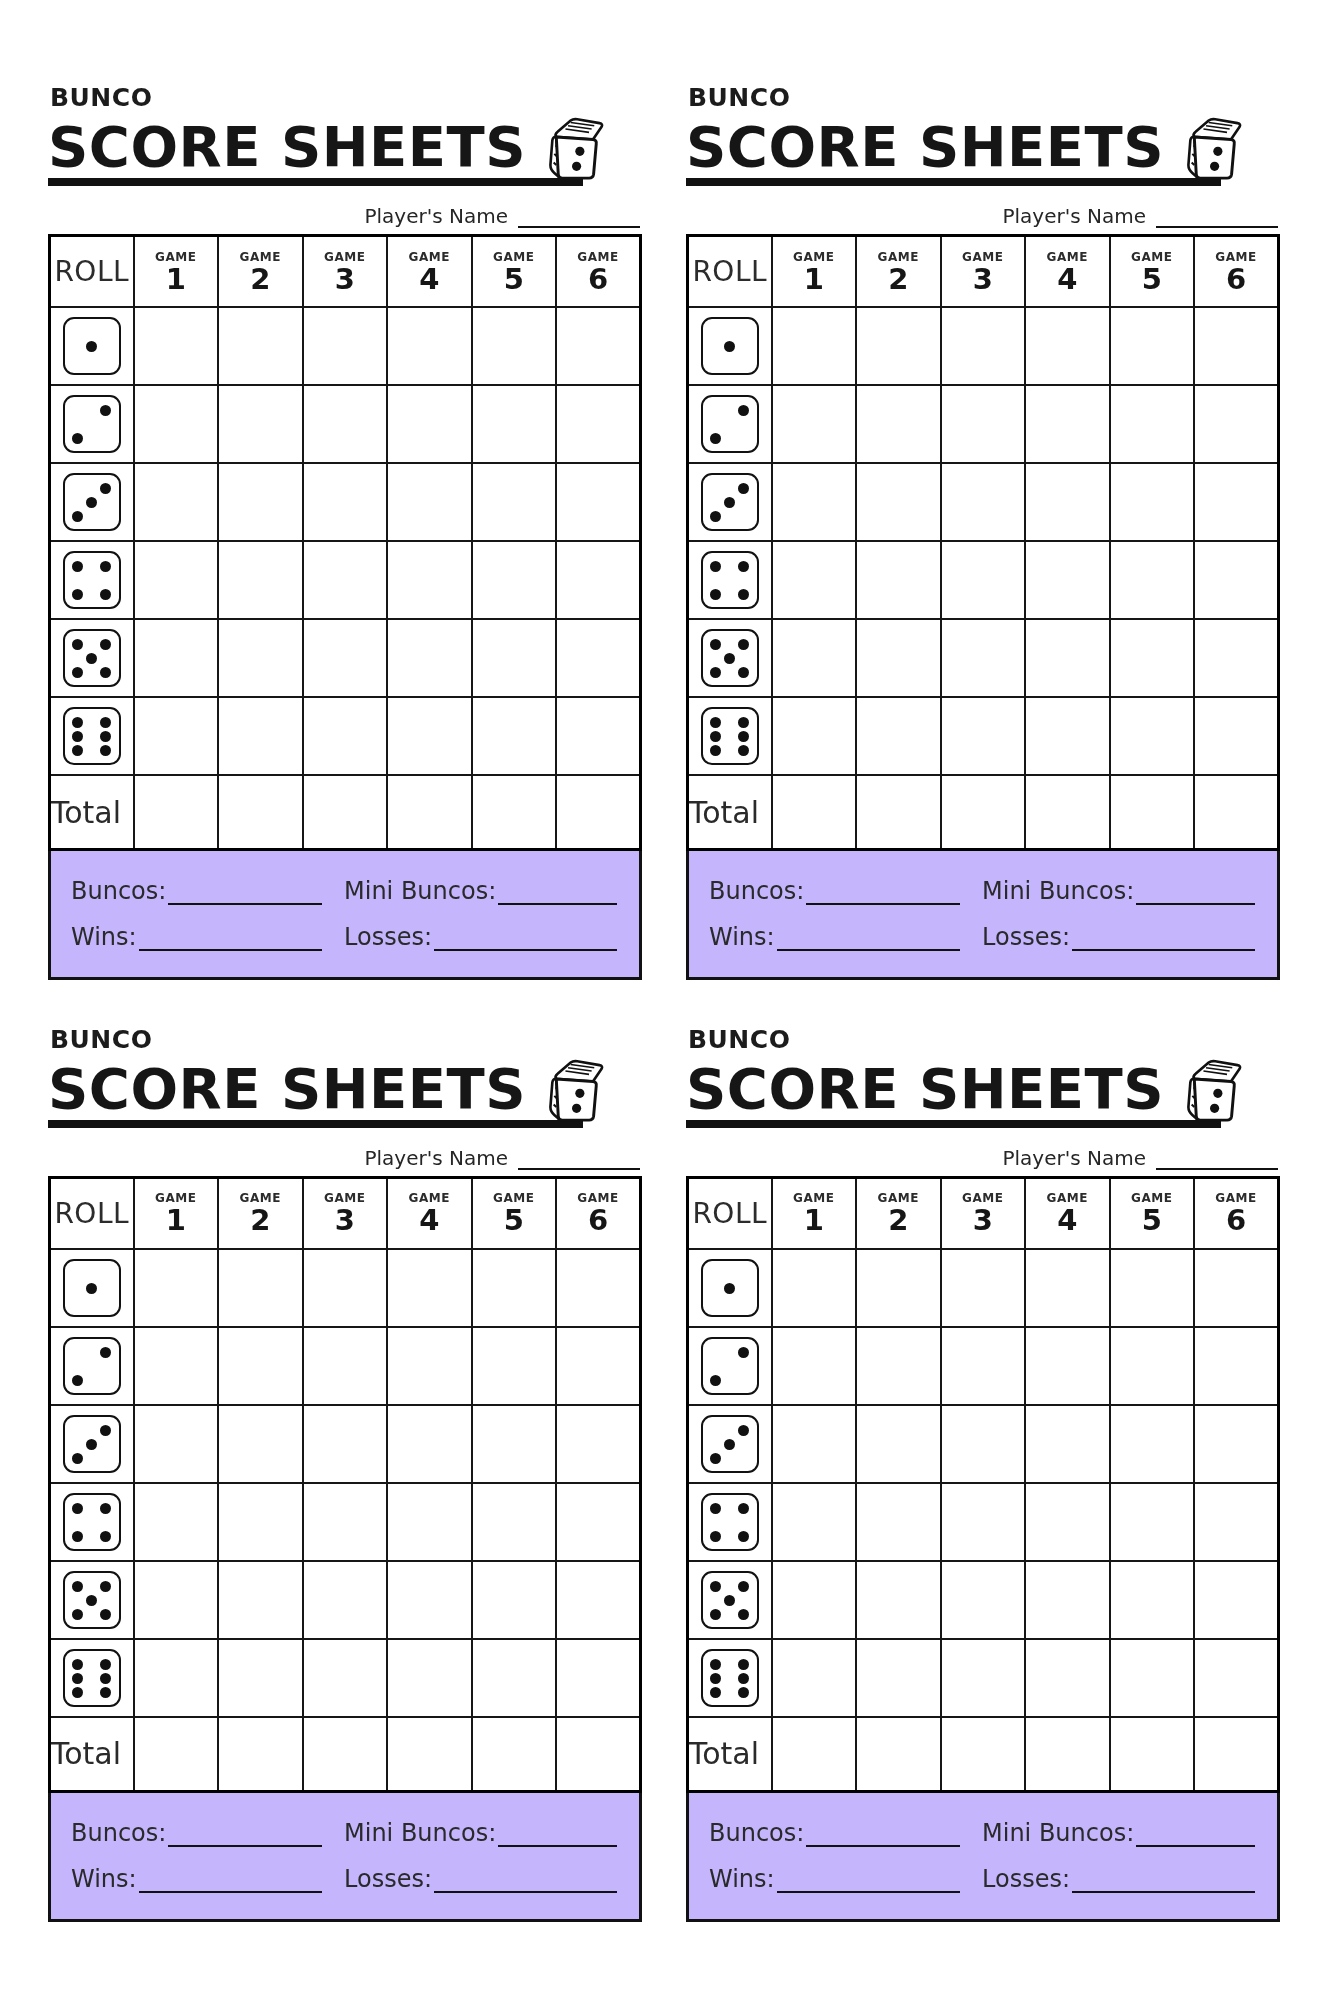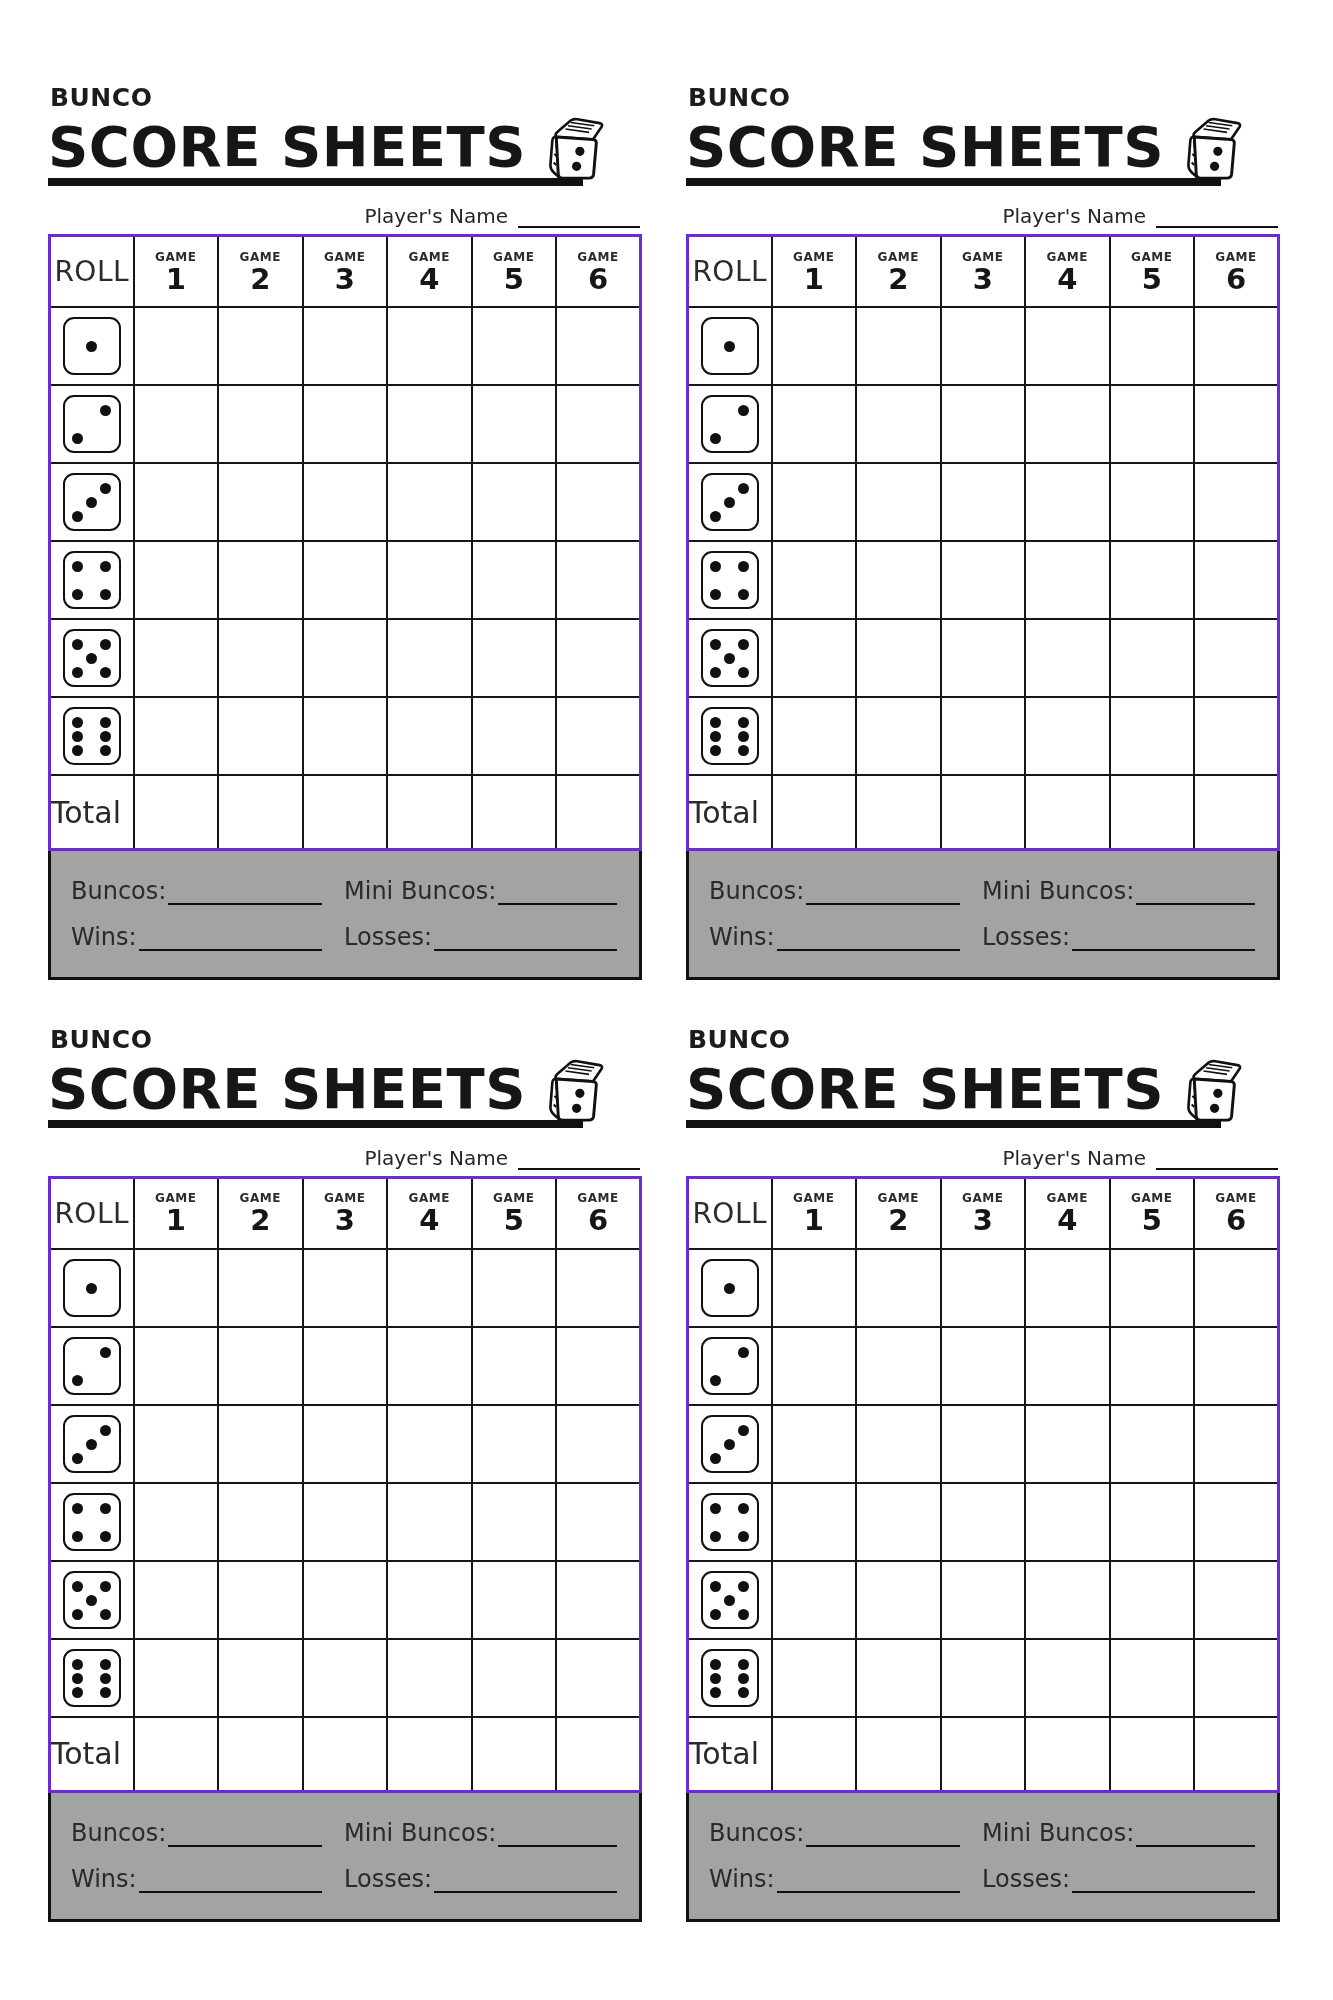--- a/index.html
+++ b/index.html
@@ -25,21 +25,21 @@
   .title { font-size: 56px; font-weight: 700; letter-spacing: 0.5px; line-height: 1.0; color: #161616; white-space: nowrap; }
   .dice-icon-wrap { width: 72px; height: 74px; margin-bottom: -12px; flex: 0 0 auto; }
   .dice-icon-wrap svg { width: 100%; height: 100%; display: block; }
   .title-underline { height: 8px; background: #111; width: 90%; margin-top: 3px; }
 
   
   .player-row { display: flex; justify-content: flex-end; align-items: flex-end; gap: 10px; margin: 18px 2px 6px 0; font-size: 20px; color: #262626; }
   .player-line { width: 122px; height: 16px; border-bottom: 2.5px solid #111; }
 
   
-  table.score-table { border-collapse: collapse; table-layout: fixed; width: 100%; background: #fff; border: 3px solid #6d28d9; }
+  table.score-table { border-collapse: collapse; table-layout: fixed; width: 100%; background: #fff; border: 3px solid #000000; }
   .score-table th, .score-table td { border: 2px solid #161616; padding: 0; }
   .col-roll { width: 84px; }
   tr.head-row { height: 72px; }
   tr.dice-row { height: 78px; }
   tr.total-row { height: 74px; }
   .roll-cell { font-size: 28px; font-weight: 400; color: #2c2c2c; text-align: center; letter-spacing: 0.5px; }
   .game-head { text-align: center; vertical-align: middle; }
   .game-label { display: block; font-size: 12px; font-weight: 700; color: #2c2c2c; letter-spacing: 0.5px; margin-top: 2px; }
   .game-number { display: block; font-size: 29px; font-weight: 700; color: #161616; line-height: 1.1; }
   .die-cell { text-align: center; vertical-align: middle; }
@@ -48,21 +48,21 @@
     border: 2.5px solid #111; border-radius: 11px;
     display: grid; grid-template-columns: repeat(3, 1fr); grid-template-rows: repeat(3, 1fr);
     padding: 6px; background: #fff;
   }
   .pip-slot { display: flex; align-items: center; justify-content: center; }
   .pip { width: 11px; height: 11px; border-radius: 50%; background: #111; }
   .total-cell { font-size: 30px; font-weight: 400; color: #2a2a2a; padding-left: 10px; vertical-align: middle; }
   .score-cell { background: #fff; }
 
   
-  .sheet-footer { border: 3px solid #111; border-top: none; padding: 8px 22px 12px 20px; background: #a3a3a3; }
+  .sheet-footer { border: 3px solid #111; border-top: none; padding: 8px 22px 12px 20px; background: #c4b5fd; }
   .footer-row { display: flex; align-items: flex-end; margin: 18px 0 14px; font-size: 24px; color: #2a2a2a; }
   .footer-field { display: flex; align-items: flex-end; flex: 1 1 50%; }
   .footer-field .field-label { white-space: nowrap; }
   .blank-line { flex: 1 1 auto; height: 16px; border-bottom: 2.5px solid #111; margin-left: 2px; }
   .footer-field.left .blank-line { margin-right: 22px; }
 </style>
 </head>
 <body>
 
 <div class="page">

